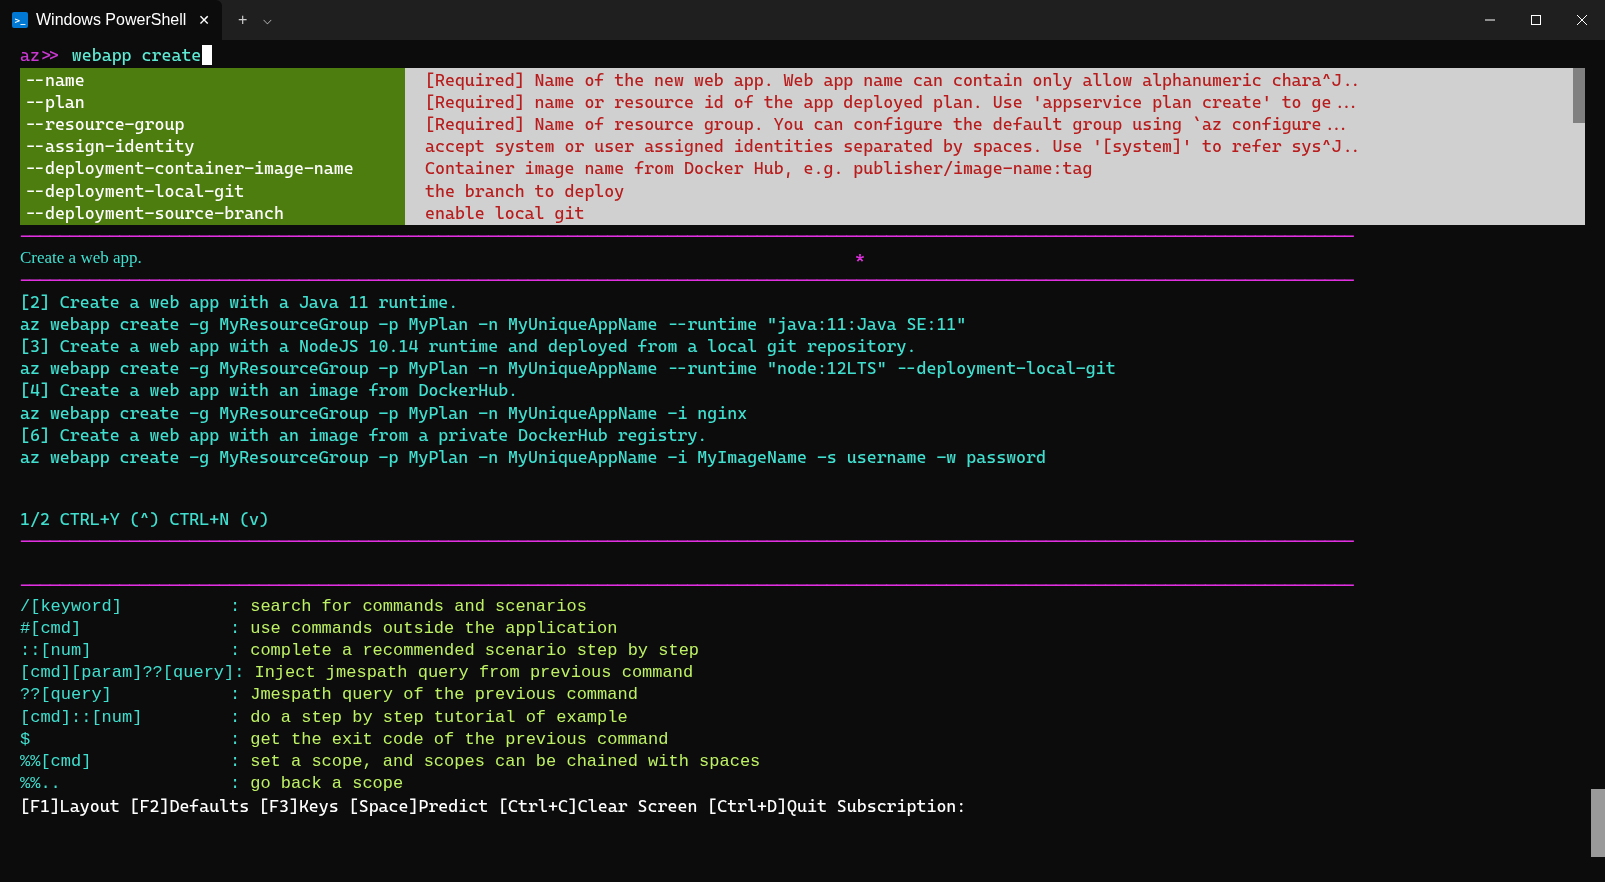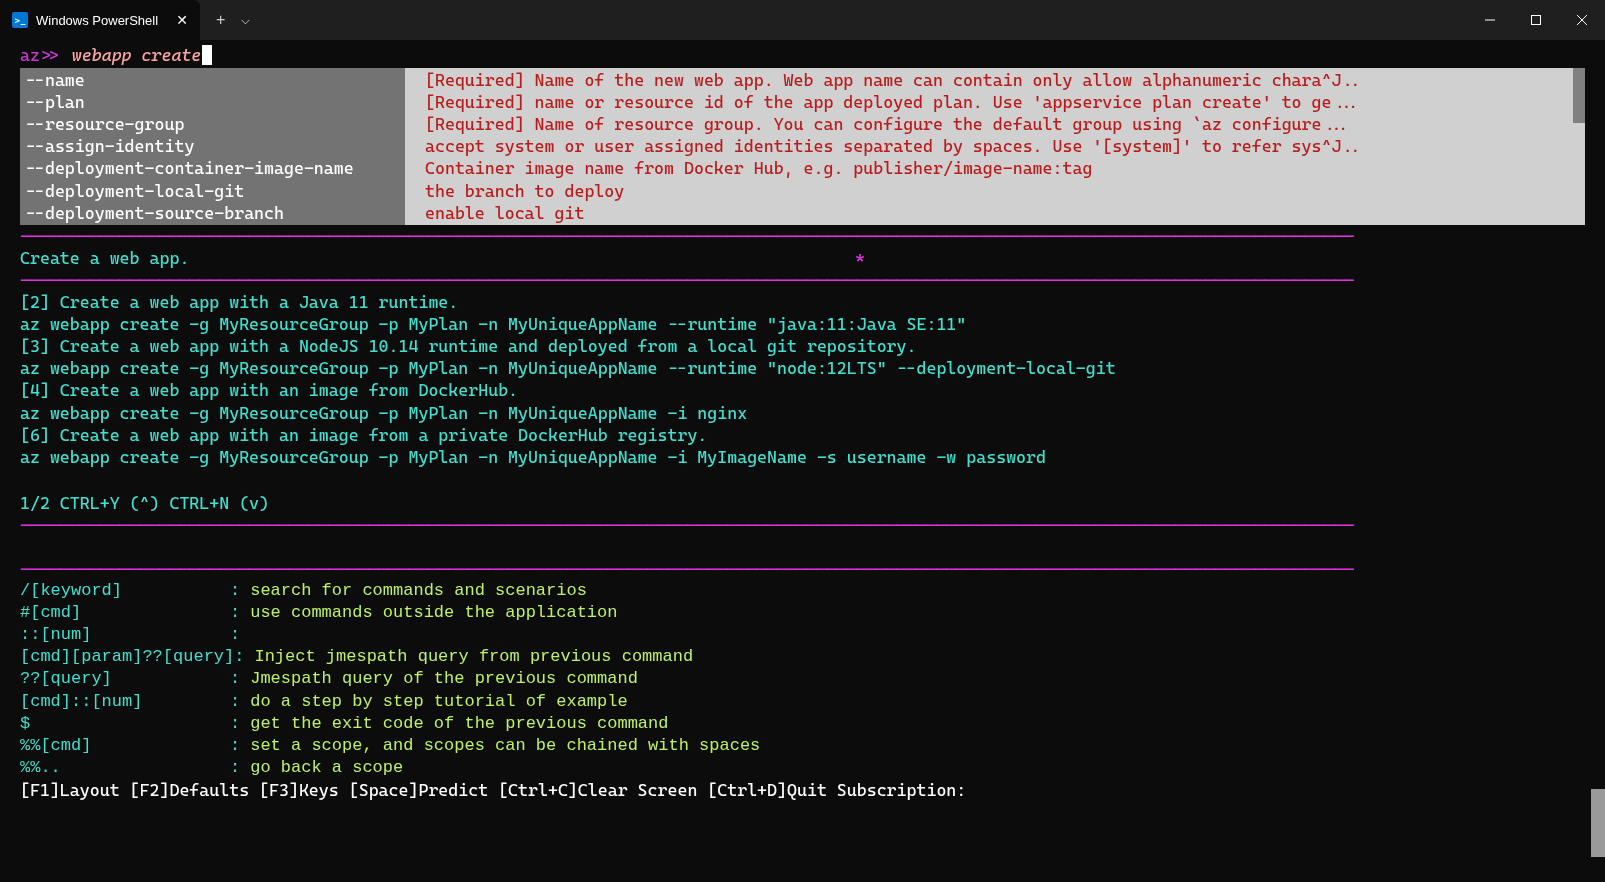--- a/index.html
+++ b/index.html
@@ -34,21 +34,21 @@
     margin-right: 8px;
     display: flex;
     align-items: center;
     justify-content: center;
     font-size: 10px;
     color: white;
     border-radius: 2px;
   }
   .tab-title {
     color: #ffffff;
-    font-size: 13px;
+    font-size: 16px;
     font-family: 'Segoe UI', sans-serif;
     flex: 1;
   }
   .tab-close {
     color: #ffffff;
     font-size: 14px;
     margin-left: 12px;
     cursor: pointer;
     font-family: sans-serif;
   }
@@ -79,37 +79,37 @@
   }
   .terminal {
     padding: 4px 20px;
     line-height: 1.3;
   }
   .prompt-line {
     display: flex;
     align-items: center;
   }
   .prompt { color: #c838d0; }
-  .command { color: #fca5a5; margin-left: 2px; font-style: italic; }
+  .command { color: #5eead4; margin-left: 2px; }
   .cursor {
     display: inline-block;
     width: 10px;
     height: 20px;
     background: #ffffff;
     margin-left: 1px;
     vertical-align: middle;
   }
   .completion-box {
     display: flex;
     background: #d0d0d0;
     margin-top: 2px;
     position: relative;
   }
   .completion-opts {
-    background: #737373;
+    background: #4d7c0f;
     color: #ffffff;
     padding: 1px 5px;
     min-width: 385px;
   }
   .completion-descs {
     flex: 1;
     color: #b91c1c;
     padding: 1px 0px 1px 20px;
   }
   .completion-row { white-space: nowrap; overflow: hidden; }
@@ -124,24 +124,24 @@
   .scrollbar-thumb {
     position: absolute;
     right: 0;
     top: 0;
     width: 12px;
     height: 55px;
     background: #808080;
   }
   .dashes { color: #e030e0; white-space: nowrap; overflow: hidden; }
   .help-title-row { display: flex; }
-  .help-title { color: #40e0d0; }
+  .help-title { color: #40e0d0; font-family: Liberation Serif, serif; }
   .star { color: #e030e0; margin-left: auto; margin-right: 720px; }
   .example-block { color: #40e0d0; }
-  .nav-hint { color: #40e0d0; margin-top: 2px; }
+  .nav-hint { color: #40e0d0; margin-top: 18px; }
   .help-table { }
   .help-row { display: flex; font-family: Liberation Mono, monospace; }
   .help-key { color: #40e0d0; min-width: 210px; white-space: pre; }
   .help-sep { color: #40e0d0; margin-right: 10px; }
   .help-desc { color: #bef264; }
   .bottom-bar { color: #ffffff; }
   .blank-line { height: 22px; }
   .main-scrollbar {
     position: absolute;
     right: 0;
@@ -251,20 +251,21 @@
         <span class="help-desc">search for commands and scenarios</span>
       </div>
     <div class="help-row">
         <span class="help-key">#[cmd]</span>
         <span class="help-sep">:</span>
         <span class="help-desc">use commands outside the application</span>
       </div>
     <div class="help-row">
         <span class="help-key">::[num]</span>
         <span class="help-sep">:</span>
+        <span class="help-desc">complete a recommended scenario step by step</span>
       </div>
     <div class="help-row">
         <span class="help-key">[cmd][param]??[query]</span>
         <span class="help-sep">:</span>
         <span class="help-desc">Inject jmespath query from previous command</span>
       </div>
     <div class="help-row">
         <span class="help-key">??[query]</span>
         <span class="help-sep">:</span>
         <span class="help-desc">Jmespath query of the previous command</span>

